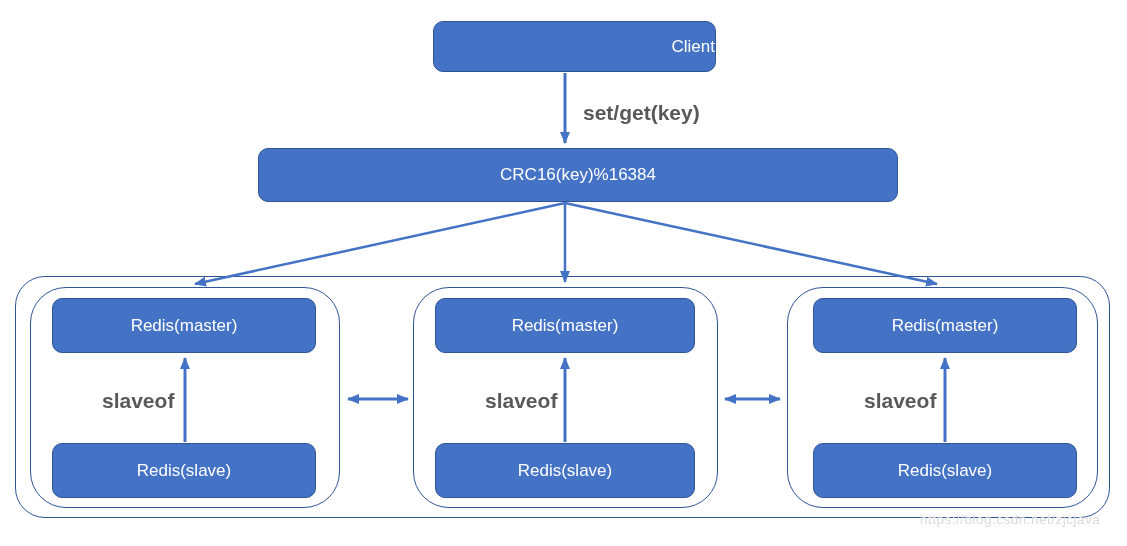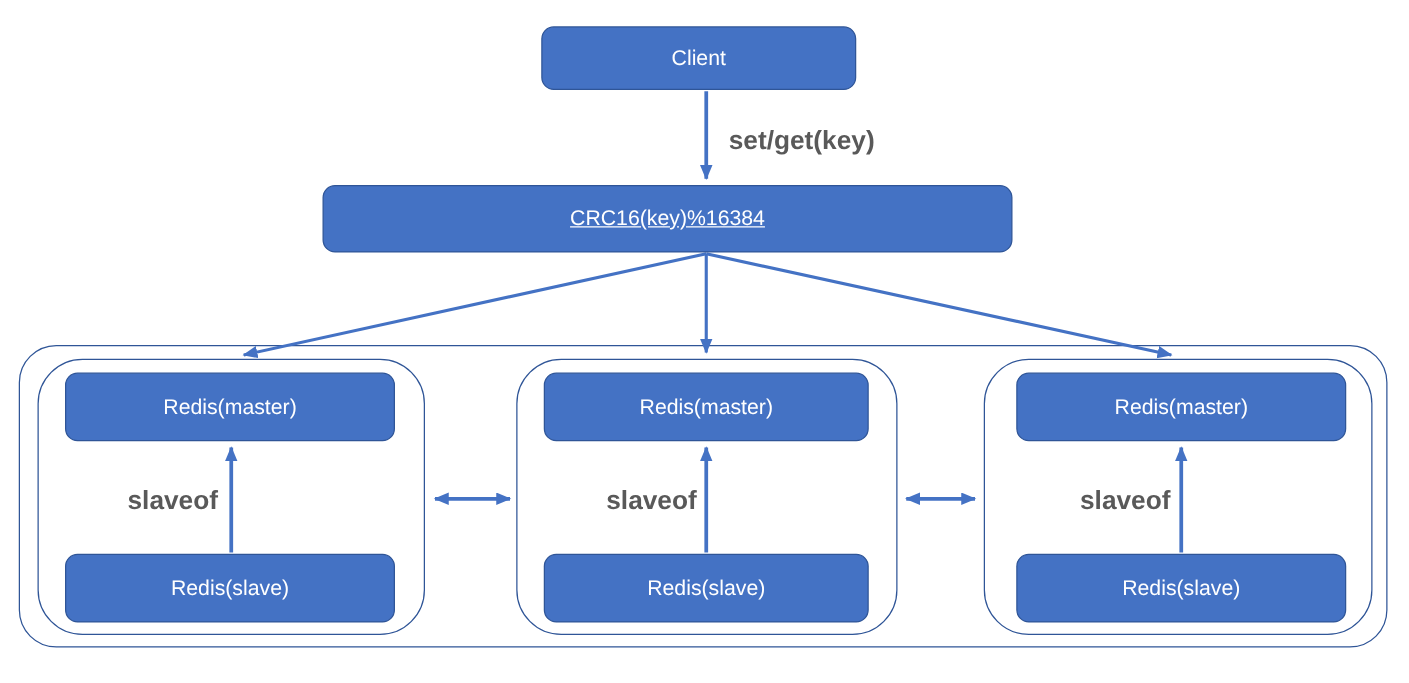--- a/index.html
+++ b/index.html
@@ -36,22 +36,22 @@
   .outer-container {
     left: 15px; top: 276px; width: 1095px; height: 242px;
     border-radius: 30px;
     border-width: 1px;
   }
   .shard-group { border-radius: 36px; }
   .group-1 { left: 30px;  top: 287px; width: 310px; height: 221px; }
   .group-2 { left: 413px; top: 287px; width: 305px; height: 221px; }
   .group-3 { left: 787px; top: 287px; width: 311px; height: 221px; }
 
-  .client-box { left: 433px; top: 21px;  width: 252px; height: 51px; }
-  .crc-box    { left: 258px; top: 148px; width: 552px; height: 54px; text-decoration: underline; }
+  .client-box { left: 433px; top: 21px;  width: 283px; height: 51px; justify-content: flex-end; }
+  .crc-box    { left: 258px; top: 148px; width: 640px; height: 54px; }
 
   .master-1 { left: 52px;  top: 298px; width: 264px; height: 55px; }
   .master-2 { left: 435px; top: 298px; width: 260px; height: 55px; }
   .master-3 { left: 813px; top: 298px; width: 264px; height: 55px; }
   .slave-1  { left: 52px;  top: 443px; width: 264px; height: 55px; }
   .slave-2  { left: 435px; top: 443px; width: 260px; height: 55px; }
   .slave-3  { left: 813px; top: 443px; width: 264px; height: 55px; }
 
   .edge-label {
     position: absolute;
@@ -143,14 +143,15 @@
   </div>
   <div class="node slave-3">
     <span>Redis(slave)</span>
   </div>
 
   <div class="edge-label setget-label">set/get(key)</div>
   <div class="edge-label slaveof-1">slaveof</div>
   <div class="edge-label slaveof-2">slaveof</div>
   <div class="edge-label slaveof-3">slaveof</div>
 
+  <div class="watermark">https://blog.csdn.net/zjcjava</div>
 
 </div>
 
 </body></html>

